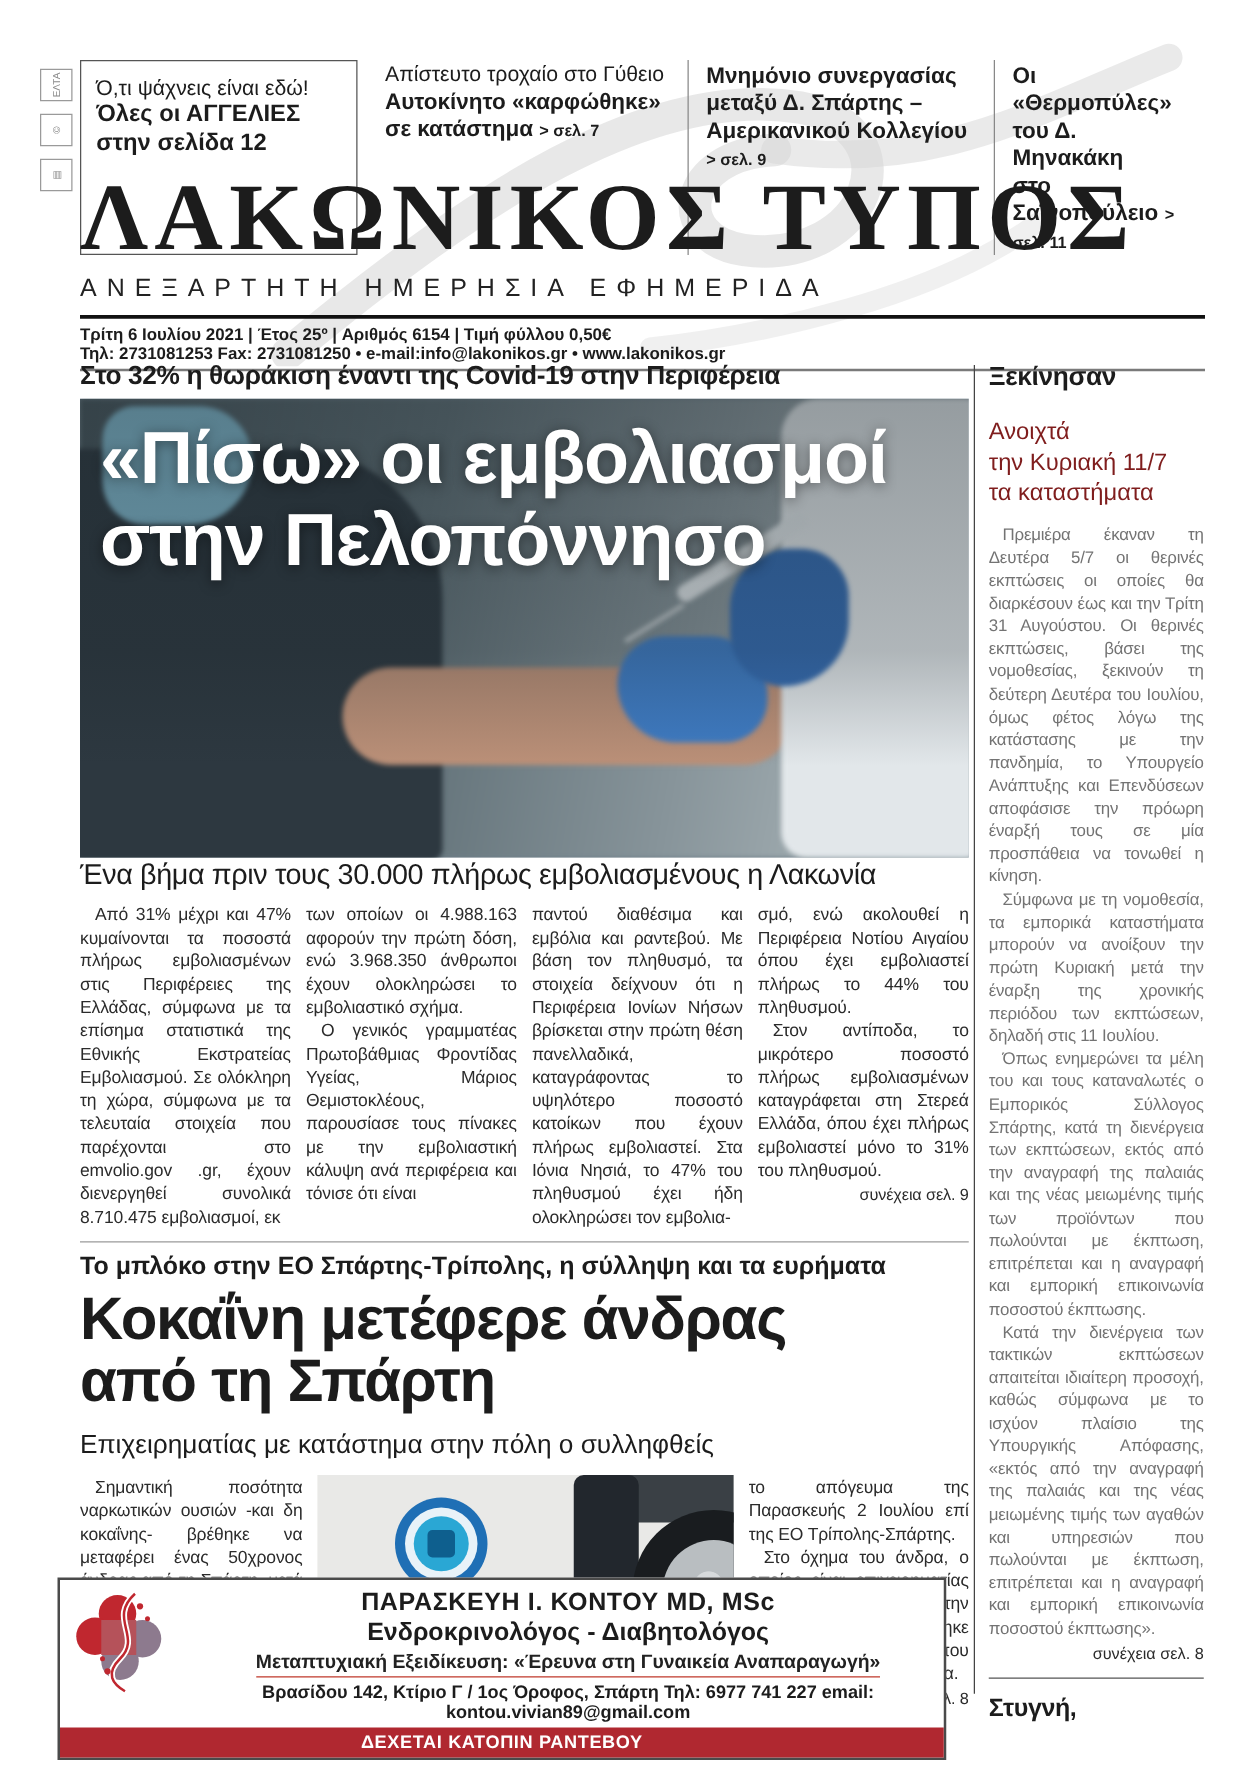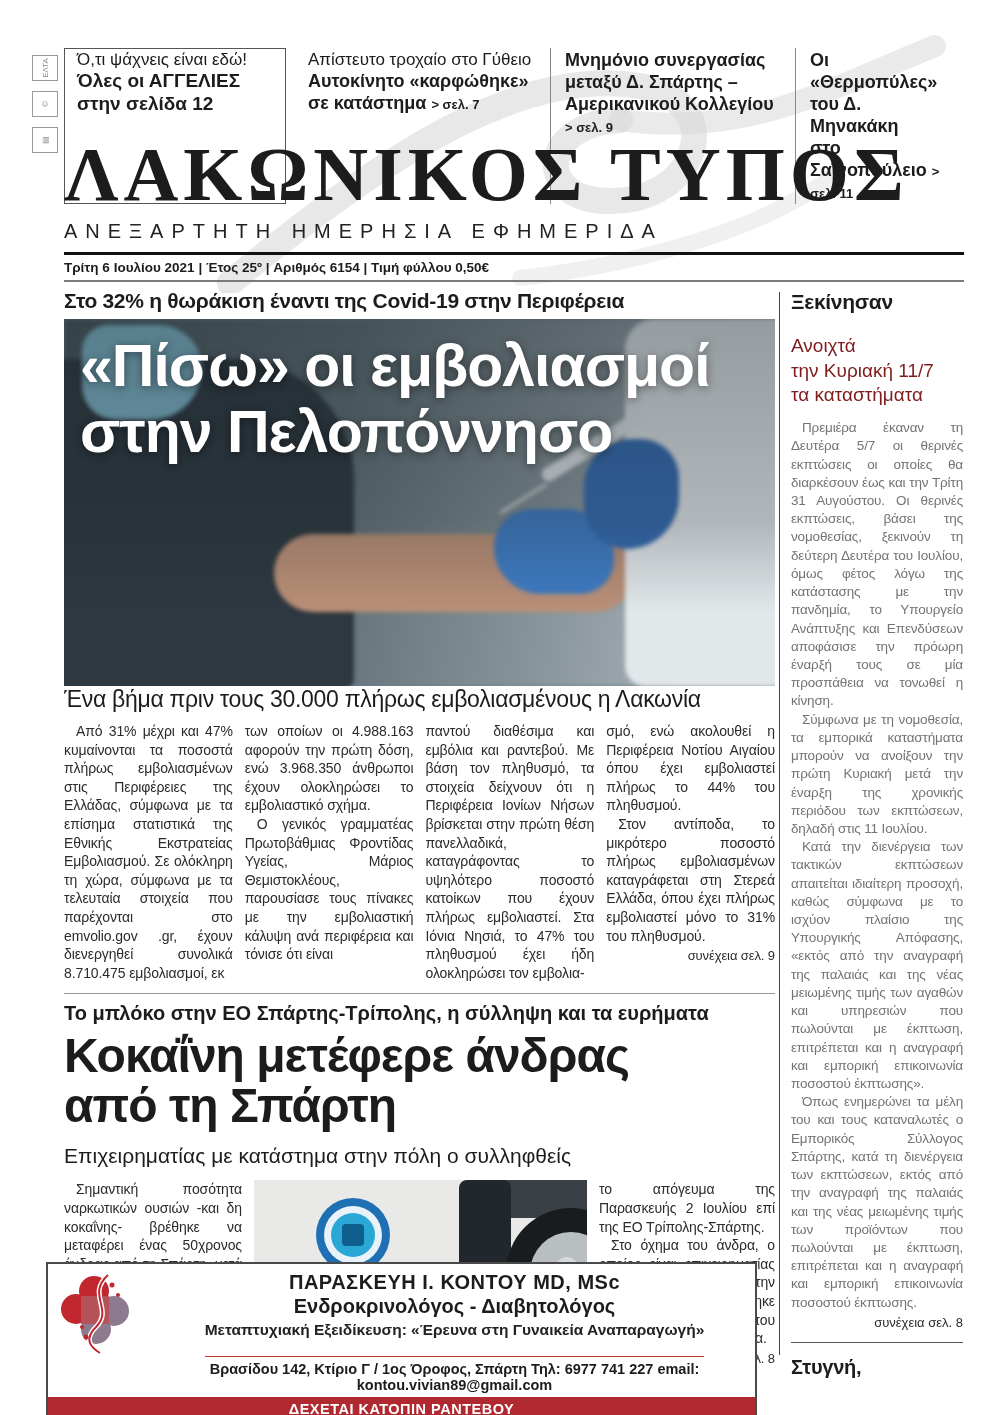--- a/index.html
+++ b/index.html
@@ -10,21 +10,21 @@
   }
   .layer{position:absolute;z-index:1;}
   
   #watermark{position:absolute;left:190px;top:28px;width:770px;height:265px;z-index:0;}
   
   .stamps{left:30px;top:55px;width:30px;display:flex;flex-direction:column;gap:10px;align-items:center;}
   .stamp{width:24px;height:24px;border:1px solid #9a9a9a;color:#8a8a8a;font-size:8px;
     display:flex;align-items:center;justify-content:center;transform:rotate(-90deg);overflow:hidden;}
   
   .topstrip{left:64px;top:48px;width:900px;display:flex;align-items:stretch;}
-  .promo-box{border:1.5px solid #555;padding:1px 12px;width:196px;flex:0 0 auto;}
+  .promo-box{border:1.5px solid #555;padding:12px 12px;width:196px;flex:0 0 auto;}
   .promo-box .l1{font-size:17px;}
   .promo-box .l2,.promo-box .l3{font-size:19px;font-weight:bold;line-height:1.2;}
   .strip-item{padding:2px 12px 0 14px;line-height:1.22;}
   .strip-item.first{width:230px;border:none;padding-left:22px;}
   .strip-item.ruled{border-left:1.5px solid #888;}
   .strip-item .k{font-size:17px;}
   .strip-item .t{font-size:18px;font-weight:bold;}
   .pageref{font-size:13px;font-weight:bold;}
   
   .masthead{left:64px;top:136px;width:900px;text-align:left;}
@@ -63,21 +63,21 @@
   .police-label{position:absolute;left:42px;top:98px;color:#2060ac;font-weight:bold;
     font-size:18px;letter-spacing:8px;z-index:4;}
   
   .ad{left:46px;top:1262px;width:707px;border:2px solid #4a4a4a;background:#fff;}
   .ad-inner{display:flex;padding:5px 10px 4px 8px;}
   .ad-logo{width:108px;height:86px;flex:0 0 auto;position:relative;}
   .ad-text{flex:1;text-align:center;padding-top:2px;}
   .ad-name{font-size:20px;font-weight:bold;letter-spacing:0.5px;}
   .ad-spec{font-size:20px;font-weight:bold;margin-top:1px;}
   .ad-post{font-size:15.5px;font-weight:bold;color:#222;margin-top:3px;
-    border-bottom:1.5px solid #c0392b;display:inline-block;padding-bottom:17px;}
+    border-bottom:1.5px solid #c0392b;display:inline-block;padding-bottom:2px;}
   .ad-addr{font-size:14.5px;font-weight:bold;margin-top:4px;}
   .ad-bar{background:#b02830;color:#fff;text-align:center;font-weight:bold;
     font-size:14.5px;padding:4px 0;letter-spacing:0.5px;}
   
   .vrule{left:779px;top:292px;height:1063px;border-left:1.5px solid #444;width:0;}
   .sidebar{left:791px;top:289px;width:172px;}
   .sb-title{font-size:21px;font-weight:bold;line-height:1.2;letter-spacing:-0.3px;}
   .sb-sub{font-size:19px;line-height:1.28;margin-top:20px;color:#7f1d1d;}
   .sb-body{margin-top:12px;font-size:13.5px;line-height:1.35;text-align:justify;color:#737373;letter-spacing:-0.15px;}
   .sb-body p{margin:0;text-indent:11px;}
@@ -124,20 +124,21 @@
     <div class="t"><span>στο Σαϊνοπούλειο</span>
       <span class="pageref">&gt; σελ. 11</span></div>
   </div>
 </div>
 
 <div class="layer masthead">
   <div class="mast-title">ΛΑΚΩΝΙΚΟΣ ΤΥΠΟΣ</div>
   <div class="mast-sub">ΑΝΕΞΑΡΤΗΤΗ ΗΜΕΡΗΣΙΑ ΕΦΗΜΕΡΙΔΑ</div>
   <div class="mast-rule1"></div>
   <div class="mast-date">Τρίτη 6 Ιουλίου 2021 | Έτος 25º | Αριθμός 6154 | Τιμή φύλλου 0,50€</div>
+  <div class="mast-contact">Τηλ: 2731081253 Fax: 2731081250 • e-mail:info@lakonikos.gr • www.lakonikos.gr</div>
   <div class="mast-rule2"></div>
 </div>
 
 <div class="layer main-col">
   <div class="kicker">Στο 32% η θωράκιση έναντι της Covid-19 στην Περιφέρεια</div>
 
   <div class="photo">
 
     <div class="ph" style="inset:0;background:linear-gradient(100deg,#46555c 0%,#5f6f76 38%,#87949a 68%,#b6c0c3 100%);"></div>
     <div class="ph" style="left:-40px;top:40px;width:330px;height:330px;background:#2d3840;border-radius:40px 120px 10px 10px;"></div>
@@ -245,22 +246,22 @@
     <div>Ξεκίνησαν</div>
   </div>
   <div class="sb-sub">
     <div>Ανοιχτά</div>
     <div>την Κυριακή 11/7</div>
     <div>τα καταστήματα</div>
   </div>
   <div class="sb-body">
     <p>Πρεμιέρα έκαναν τη Δευτέρα 5/7 οι θερινές εκπτώσεις οι οποίες θα διαρκέσουν έως και την Τρίτη 31 Αυγούστου. Οι θερινές εκπτώσεις, βάσει της νομοθεσίας, ξεκινούν τη δεύτερη Δευτέρα του Ιουλίου, όμως φέτος λόγω της κατάστασης με την πανδημία, το Υπουργείο Ανάπτυξης και Επενδύσεων αποφάσισε την πρόωρη έναρξή τους σε μία προσπάθεια να τονωθεί η κίνηση.</p>
     <p>Σύμφωνα με τη νομοθεσία, τα εμπορικά καταστήματα μπορούν να ανοίξουν την πρώτη Κυριακή μετά την έναρξη της χρονικής περιόδου των εκπτώσεων, δηλαδή στις 11 Ιουλίου.</p>
+    <p>Όπως ενημερώνει τα μέλη του και τους καταναλωτές ο Εμπορικός Σύλλογος Σπάρτης, κατά τη διενέργεια των εκπτώσεων, εκτός από την αναγραφή της παλαιάς και της νέας μειωμένης τιμής των προϊόντων που πωλούνται με έκπτωση, επιτρέπεται και η αναγραφή και εμπορική επικοινωνία ποσοστού έκπτωσης.</p>
     <p>Κατά την διενέργεια των τακτικών εκπτώσεων απαιτείται ιδιαίτερη προσοχή, καθώς σύμφωνα με το ισχύον πλαίσιο της Υπουργικής Απόφασης, «εκτός από την αναγραφή της παλαιάς και της νέας μειωμένης τιμής των αγαθών και υπηρεσιών που πωλούνται με έκπτωση, επιτρέπεται και η αναγραφή και εμπορική επικοινωνία ποσοστού έκπτωσης».</p>
-    <p>Όπως ενημερώνει τα μέλη του και τους καταναλωτές ο Εμπορικός Σύλλογος Σπάρτης, κατά τη διενέργεια των εκπτώσεων, εκτός από την αναγραφή της παλαιάς και της νέας μειωμένης τιμής των προϊόντων που πωλούνται με έκπτωση, επιτρέπεται και η αναγραφή και εμπορική επικοινωνία ποσοστού έκπτωσης.</p>
   </div>
   <div class="sb-cont">συνέχεια σελ. 8</div>
   <div class="sb-rule"></div>
   <div class="op-title">
     <div>Στυγνή,</div>
 
   </div>
 
 </div>
 

